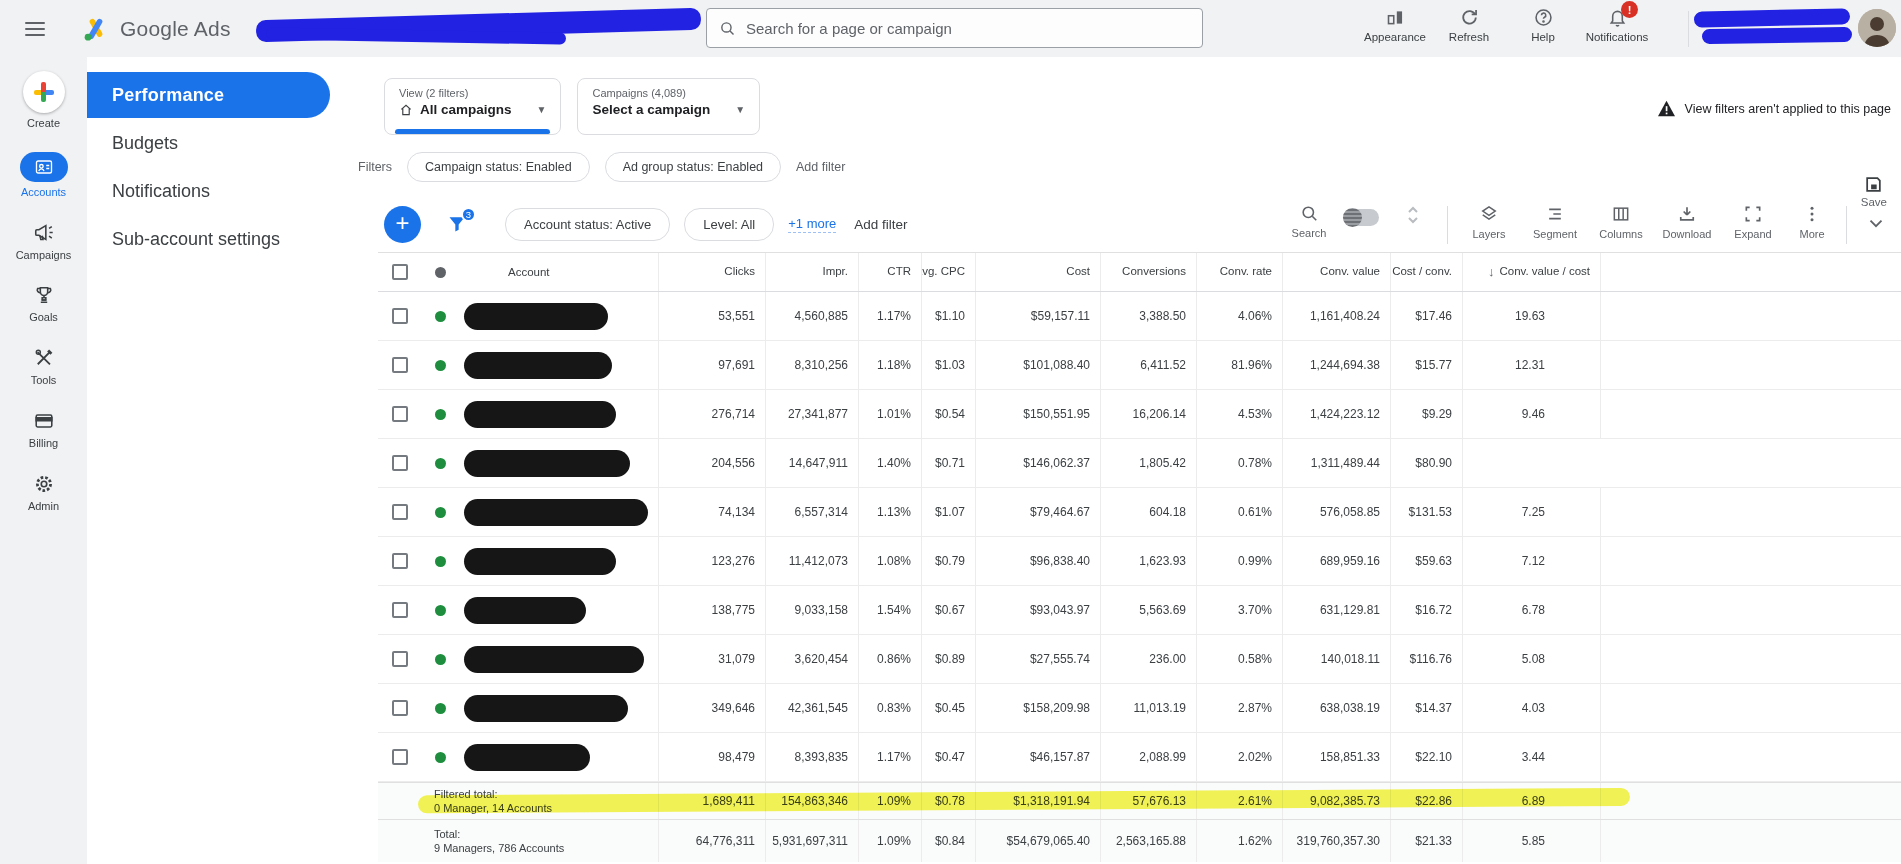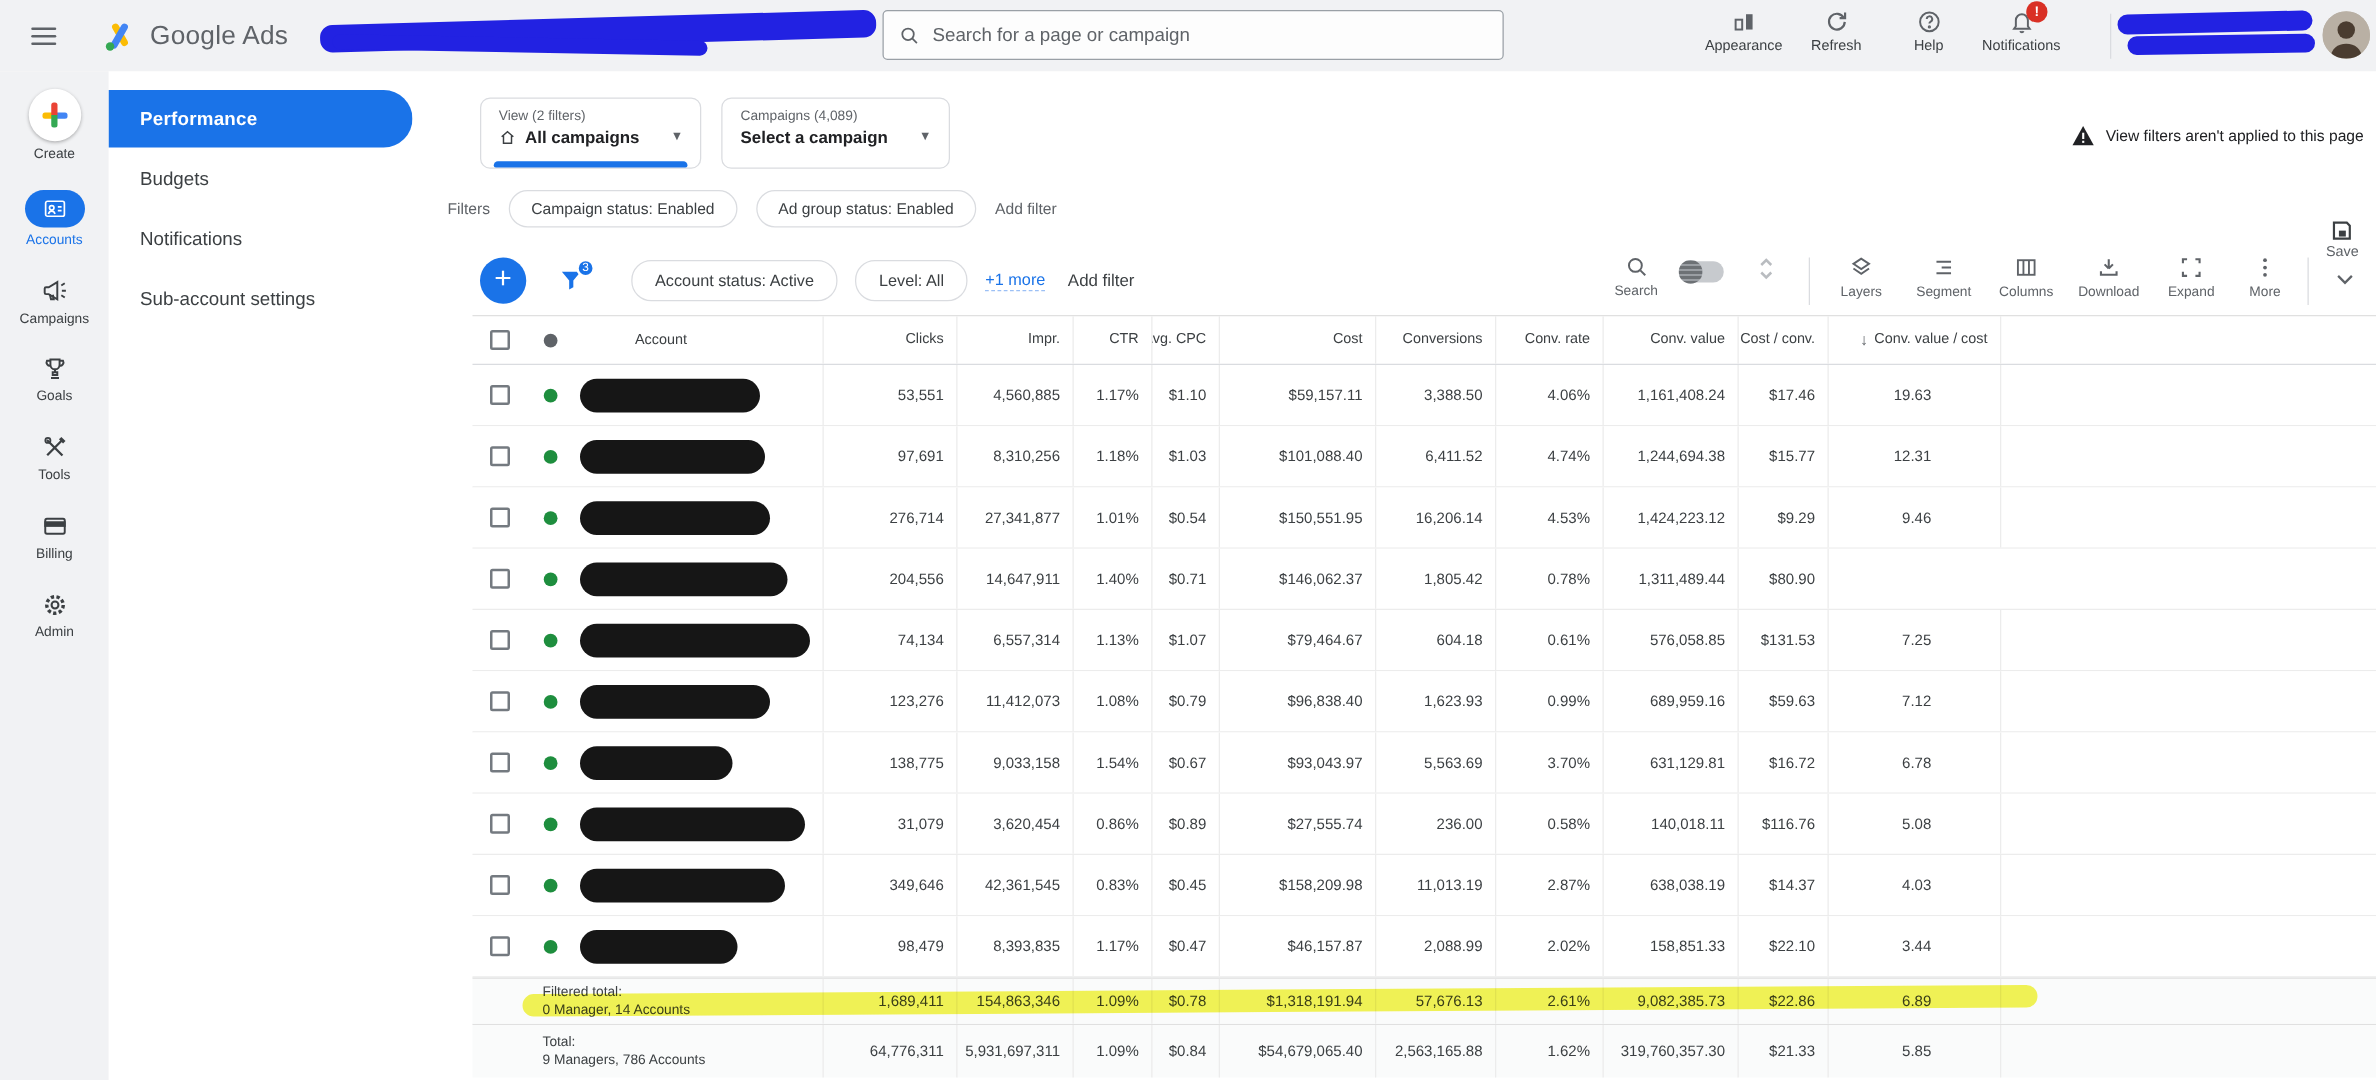--- a/index.html
+++ b/index.html
@@ -48,21 +48,21 @@
     box-shadow:0 1px 3px rgba(0,0,0,.3); display:flex; align-items:center; justify-content:center; position:relative; }
   .plusbar { position:absolute; border-radius:2px; }
   .plus-h { width:20px; height:5px; background:linear-gradient(90deg,#fbbc04 50%,#4285f4 50%); }
   .plus-v { width:5px; height:20px; background:linear-gradient(180deg,#ea4335 50%,#34a853 50%); }
   .acct-pill { width:48px; height:30px; border-radius:15px; background:#1a73e8;
     display:flex; align-items:center; justify-content:center; }
   .railicon { height:24px; display:flex; align-items:center; justify-content:center; }
 
   
   .subnav { position:absolute; top:57px; left:87px; width:243px; height:807px; background:#fff; padding-top:15px; }
-  .subnav-item { height:46px; display:flex; align-items:center; padding-left:25px; font-size:15px;
+  .subnav-item { height:46px; display:flex; align-items:center; padding-left:25px; font-size:18px;
     color:#3c4043; cursor:pointer; margin-bottom:2px; }
   .subnav-item.active { background:#1a73e8; color:#fff; border-radius:0 23px 23px 0; font-weight:bold; letter-spacing:.2px; }
 
   
   .content { position:absolute; top:57px; left:330px; right:0; bottom:0; background:#fff; }
   .selectors { display:flex; gap:16px; margin:21px 15px 0 54px; }
   .selbox { background:#fff; border:1px solid #dadce0; border-radius:8px; height:57px; padding:8px 14px 0 14px;
     position:relative; cursor:pointer; min-width:160px; }
   .selbox .slabel { font-size:11px; color:#5f6368; }
   .selbox .svalue { display:flex; align-items:center; gap:7px; margin-top:3px; font-size:13.5px;
@@ -473,21 +473,21 @@
           </div>
     <div class="td">
       <span class="blob" style="width: 148px;"></span>
     </div>
     <div class="td num">97,691</div>
     <div class="td num">8,310,256</div>
     <div class="td num">1.18%</div>
     <div class="td num">$1.03</div>
     <div class="td num">$101,088.40</div>
     <div class="td num">6,411.52</div>
-    <div class="td num">4.74%</div>
+    <div class="td num">81.96%</div>
     <div class="td num">1,244,694.38</div>
     <div class="td num">$15.77</div>
     <div class="td num" style="padding-right:55px">12.31</div>
     <div class="td num"></div>
   </div>
 
   <div class="grid tr">
     <div class="td">
             <span class="cb"></span>
           </div>

